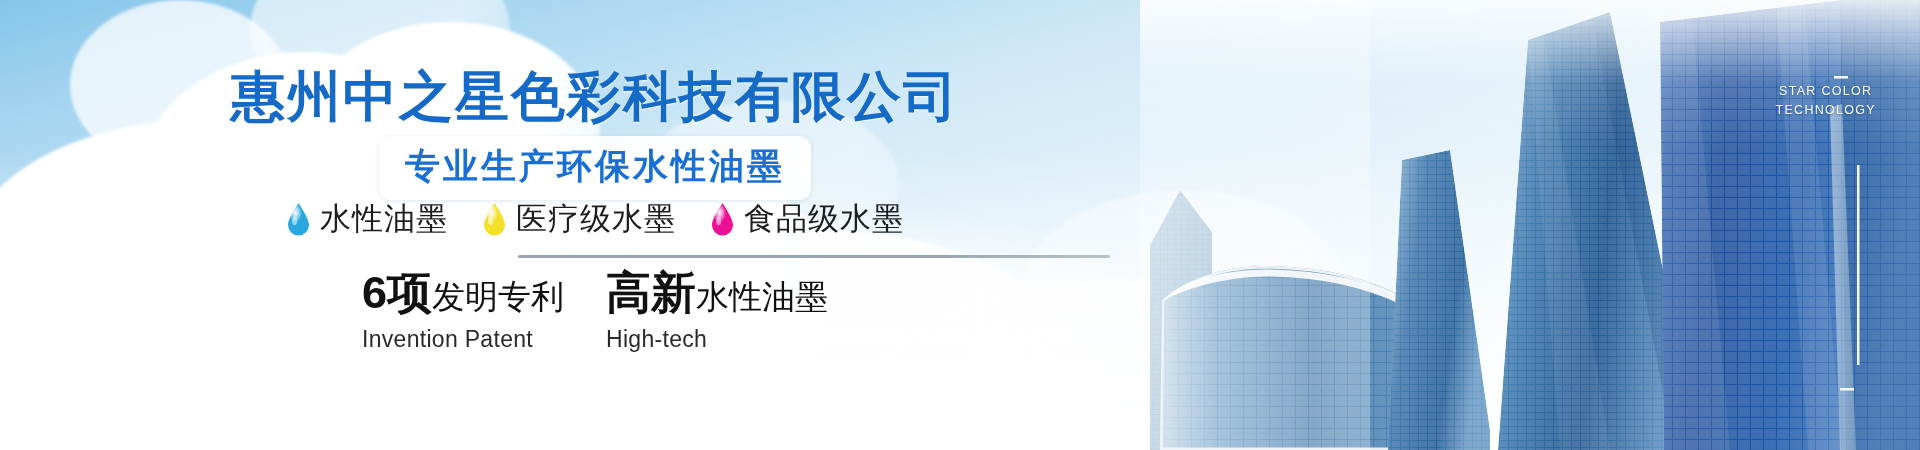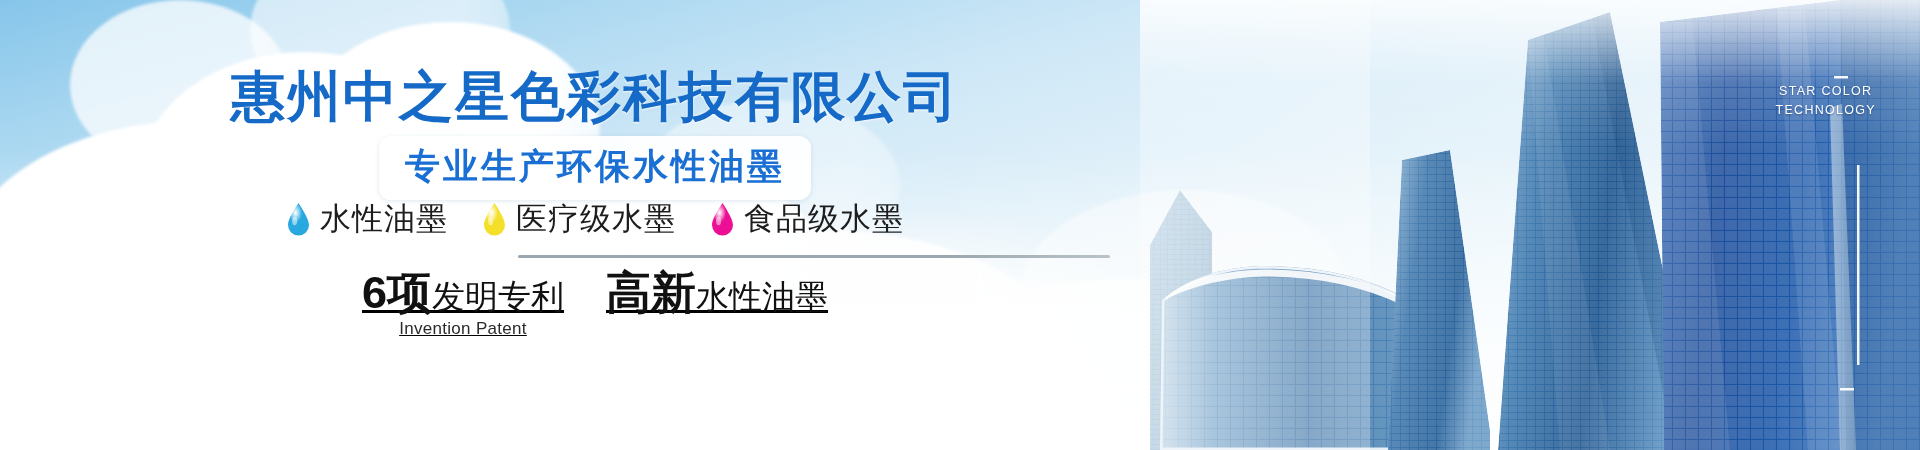--- a/index.html
+++ b/index.html
@@ -122,31 +122,31 @@
     width: 592px; height: 3px;
     background: linear-gradient(to right, #9aa7ae 0%, #9aa7ae 72%, #b9c4c9 100%);
     border-radius: 2px;
   }
 
   .creds {
     position: absolute; top: 268px; left: 0; width: 1190px;
     display: flex; justify-content: center; align-items: flex-start;
     gap: 42px;
   }
-  .cred { text-align: center; text-decoration: underline; }
+  .cred { text-align: left; }
   .cred .cn {
     font-size: 35px; color: #111; white-space: nowrap; line-height: 1.12;
   }
   .cred .cn .big {
     font-size: 45px; font-weight: 800; letter-spacing: 0px;
   }
   .cred .cn .small { font-size: 33px; font-weight: 500; }
   .cred .en {
-    margin-top: 1px;
-    font-size: 17px; color: #2a2a2a; letter-spacing: .3px; white-space: nowrap;
+    margin-top: 8px;
+    font-size: 23px; color: #2a2a2a; letter-spacing: .3px; white-space: nowrap;
   }
 
   .bld-text {
     position: absolute; right: 44px; top: 82px;
     text-align: center;
     color: #ffffff;
     font-size: 12.5px;
     letter-spacing: 1.3px;
     line-height: 1.55;
     z-index: 35;
@@ -359,16 +359,17 @@
 
     <div class="divider"></div>
 
     <div class="creds" id="creds">
         <div class="cred">
           <div class="cn"><span class="big">6项</span><span class="small">发明专利</span></div>
           <div class="en">Invention Patent</div>
         </div>
         <div class="cred">
           <div class="cn"><span class="big">高新</span><span class="small">水性油墨</span></div>
+          <div class="en">High-tech</div>
         </div>
       </div>
   </div>
 </div>
 
 </body></html>

